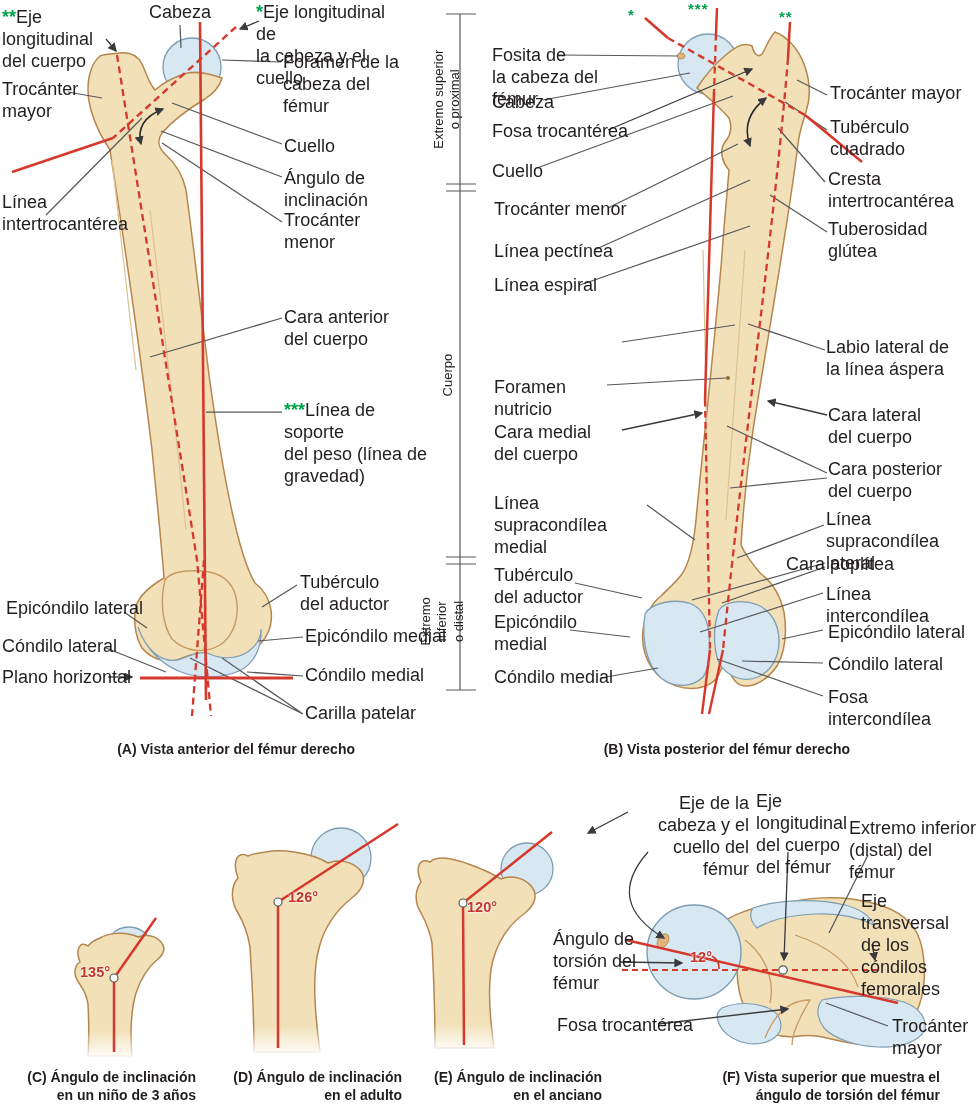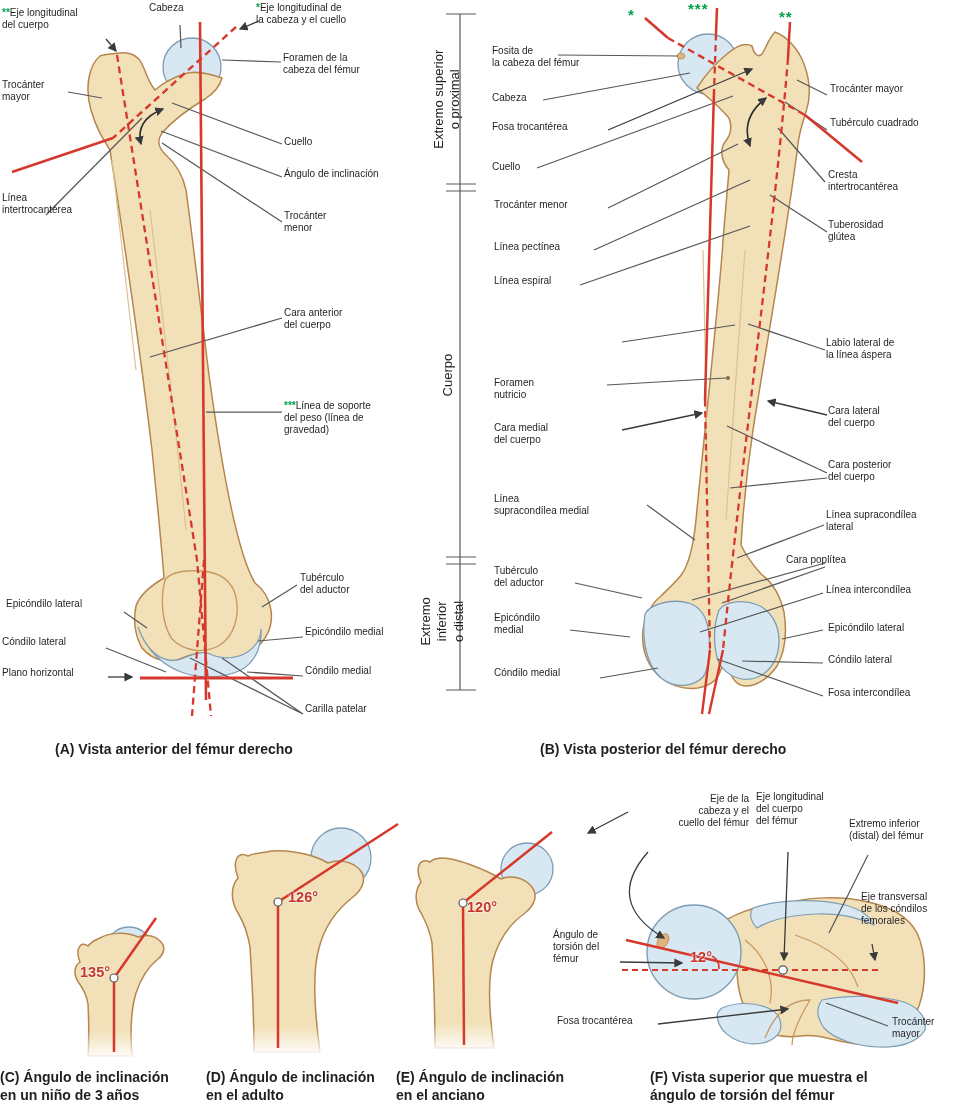--- a/index.html
+++ b/index.html
@@ -1,21 +1,21 @@
 <!DOCTYPE html>
 <html><head>
 <meta charset="utf-8">
 <style>
   html,body{margin:0;padding:0;background:#fff;}
   .canvas{position:relative;width:979px;height:1106px;background:#ffffff;overflow:hidden;
           font-family:"Liberation Sans",sans-serif;}
   .art{position:absolute;left:0;top:0;}
-  .lbl{position:absolute;font-size:10px;line-height:1.22;color:#221e1f;white-space:pre-line;}
+  .lbl{position:absolute;font-size:18px;line-height:1.22;color:#221e1f;white-space:pre-line;}
   .cap{position:absolute;font-size:14px;line-height:1.3;font-weight:bold;color:#221e1f;
-       text-align:left;white-space:pre-line;}
+       text-align:right;white-space:pre-line;}
   .ang{position:absolute;font-size:14.5px;font-weight:bold;color:#c5352a;
        text-shadow:0 0 2px #fff,0 0 2px #fff;}
   .rot{position:absolute;font-size:13px;line-height:1.25;color:#221e1f;text-align:center;
        transform:rotate(-90deg);white-space:pre-line;}
   .ast{color:#00a14b;font-weight:bold;}
   .astTop{position:absolute;font-size:15px;font-weight:bold;color:#00a14b;letter-spacing:1px;}
 </style>
 </head>
 <body>
 
@@ -250,21 +250,21 @@
 <div class="lbl" style="left:828px;top:687px;width:148px;">Fosa intercondílea</div>
 <div class="cap" style="left:540px;top:740px;width:310px;">(B) Vista posterior del fémur derecho</div>
 
 <div class="ang" style="left:80px;top:964px;">135°</div>
 <div class="ang" style="left:288px;top:889px;">126°</div>
 <div class="ang" style="left:467px;top:899px;">120°</div>
 <div class="cap" style="left:0px;top:1068px;width:196px;">(C) Ángulo de inclinación
 en un niño de 3 años</div>
 <div class="cap" style="left:206px;top:1068px;width:196px;">(D) Ángulo de inclinación
 en el adulto</div>
-<div class="cap" style="left:396px;top:1068px;width:196px;">(E) Ángulo de inclinación
+<div class="cap" style="left:406px;top:1068px;width:196px;">(E) Ángulo de inclinación
 en el anciano</div>
 
 <div class="lbl" style="left:629px;top:793px;width:120px;text-align:right;">Eje de la
 cabeza y el
 cuello del fémur</div>
 <div class="lbl" style="left:756px;top:791px;width:115px;">Eje longitudinal
 del cuerpo
 del fémur</div>
 <div class="lbl" style="left:849px;top:818px;width:130px;">Extremo inferior
 (distal) del fémur</div>

